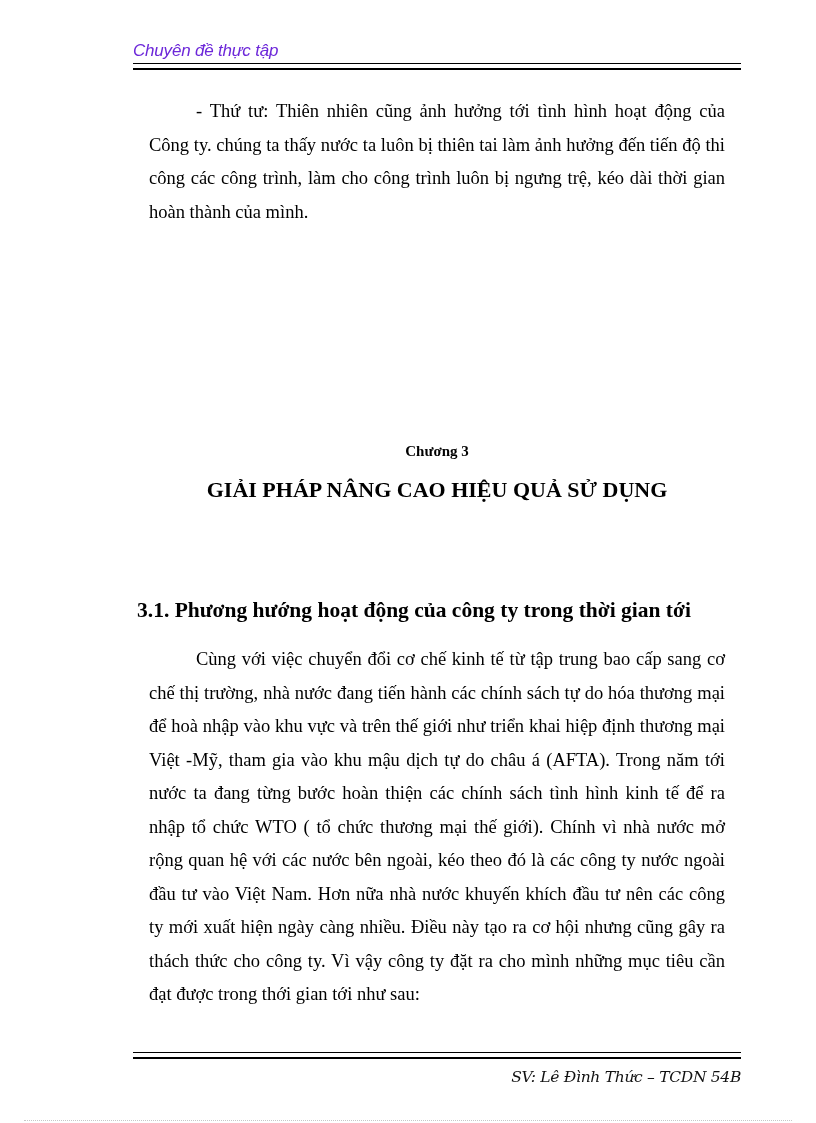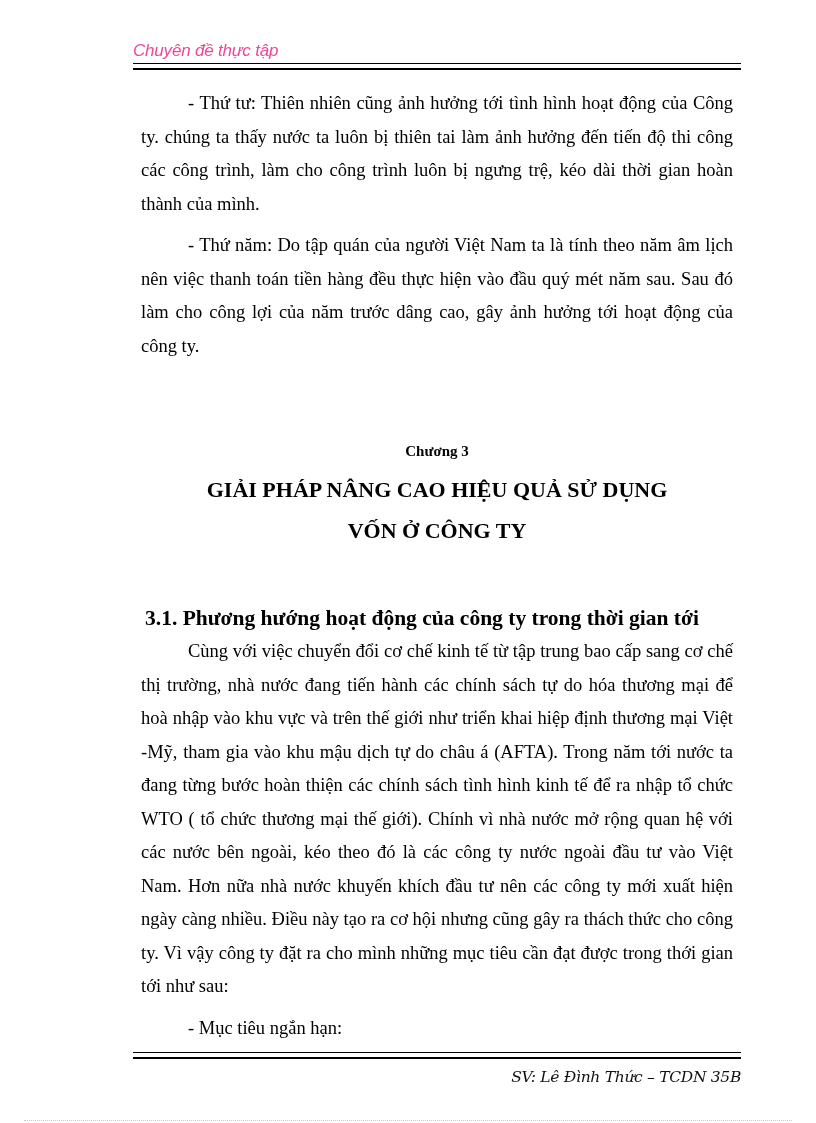--- a/index.html
+++ b/index.html
@@ -19,40 +19,40 @@
       position: absolute;
       left: 133px;
       top: 40px;
       width: 608px;
     }
     .header-text {
       font-family: "Liberation Sans", sans-serif;
       font-style: italic;
       font-size: 17px;
       line-height: 22px;
-      color: #ec4899;
+      color: #6d28d9;
       display: block;
       letter-spacing: -0.2px;
     }
     .rule {
       height: 4px;
       border-top: 1px solid #000;
       border-bottom: 2px solid #000;
       margin-top: 1px;
     }
     .body-text {
       position: absolute;
       left: 133px;
       width: 608px;
       font-size: 18.5px;
       line-height: 33.5px;
       text-align: justify;
     }
     .para {
-      margin: 8px;
+      margin: 16px;
       text-indent: 47px;
       text-align: justify;
     }
     .block1 { top: 79px; }
     .chapter {
       position: absolute;
       left: 133px;
       width: 608px;
       top: 433px;
       text-align: center;
@@ -69,21 +69,21 @@
       display: block;
     }
     .section-heading {
       position: absolute;
       left: 133px;
       top: 589px;
       width: 620px;
       font-size: 21.5px;
       font-weight: bold;
       line-height: 34px;
-      margin: 12px;
+      margin: 4px;
     }
     .block2 { top: 627px; }
     .footer {
       position: absolute;
       left: 133px;
       top: 1052px;
       width: 608px;
     }
     .footer .rule {
       margin-top: 0;
@@ -112,34 +112,31 @@
 </head>
 <body>
 
 <div class="header">
   <span class="header-text">Chuyên đề thực tập</span>
   <div class="rule"></div>
 </div>
 
 <div class="body-text block1">
   <p class="para">- Thứ tư: Thiên nhiên cũng ảnh hưởng tới tình hình hoạt động của Công ty. chúng ta thấy nước ta luôn bị thiên tai làm ảnh hưởng đến tiến độ thi công các công trình, làm  cho công trình luôn bị ngưng trệ, kéo dài thời gian hoàn thành của mình.</p>
-  <p class="para">- Thứ năm: Do tập quán của người Việt Nam ta là tính theo năm âm lịch nên việc thanh toán tiền hàng đều thực hiện vào đầu quý mét năm sau. Sau đó làm cho công lợi của năm trước dâng cao, gây ảnh hưởng tới hoạt động của công ty.</p>
 </div>
 
 <div class="chapter">
   <span class="chapter-num">Chương 3</span>
   <span class="chapter-title">GIẢI PHÁP NÂNG CAO HIỆU QUẢ SỬ DỤNG</span>
-  <span class="chapter-title">VỐN Ở CÔNG TY</span>
 </div>
 
 <h2 class="section-heading">3.1. Phương hướng hoạt động của công ty trong thời gian tới</h2>
 
 <div class="body-text block2">
   <p class="para">Cùng với việc chuyển đổi cơ chế kinh tế từ tập trung bao cấp sang cơ chế thị trường, nhà nước đang tiến hành các chính sách tự do hóa thương mại để hoà nhập vào khu vực và trên thế giới như triển khai hiệp định thương mại Việt -Mỹ, tham gia vào khu mậu dịch tự do châu á (AFTA). Trong năm tới nước ta đang từng bước hoàn thiện các chính sách tình hình kinh tế để ra nhập tổ chức WTO ( tổ chức thương mại thế giới).  Chính vì nhà nước mở rộng quan hệ với các nước bên ngoài, kéo theo đó là các công ty nước ngoài đầu tư vào Việt Nam. Hơn nữa nhà nước khuyến khích đầu tư nên các công ty mới xuất hiện ngày càng nhiều. Điều này tạo ra cơ hội nhưng cũng gây ra thách thức cho công ty. Vì vậy công ty đặt ra cho mình những mục tiêu cần đạt được trong thới gian tới như sau:</p>
-  <p class="para">- Mục tiêu ngắn hạn:</p>
 </div>
 
 <div class="footer">
   <div class="rule"></div>
-  <span class="footer-text">SV: Lê Đình Thức – TCDN 35B</span>
+  <span class="footer-text">SV: Lê Đình Thức – TCDN 54B</span>
 </div>
 
 <div class="page-edge"></div>
 
 </body></html>

